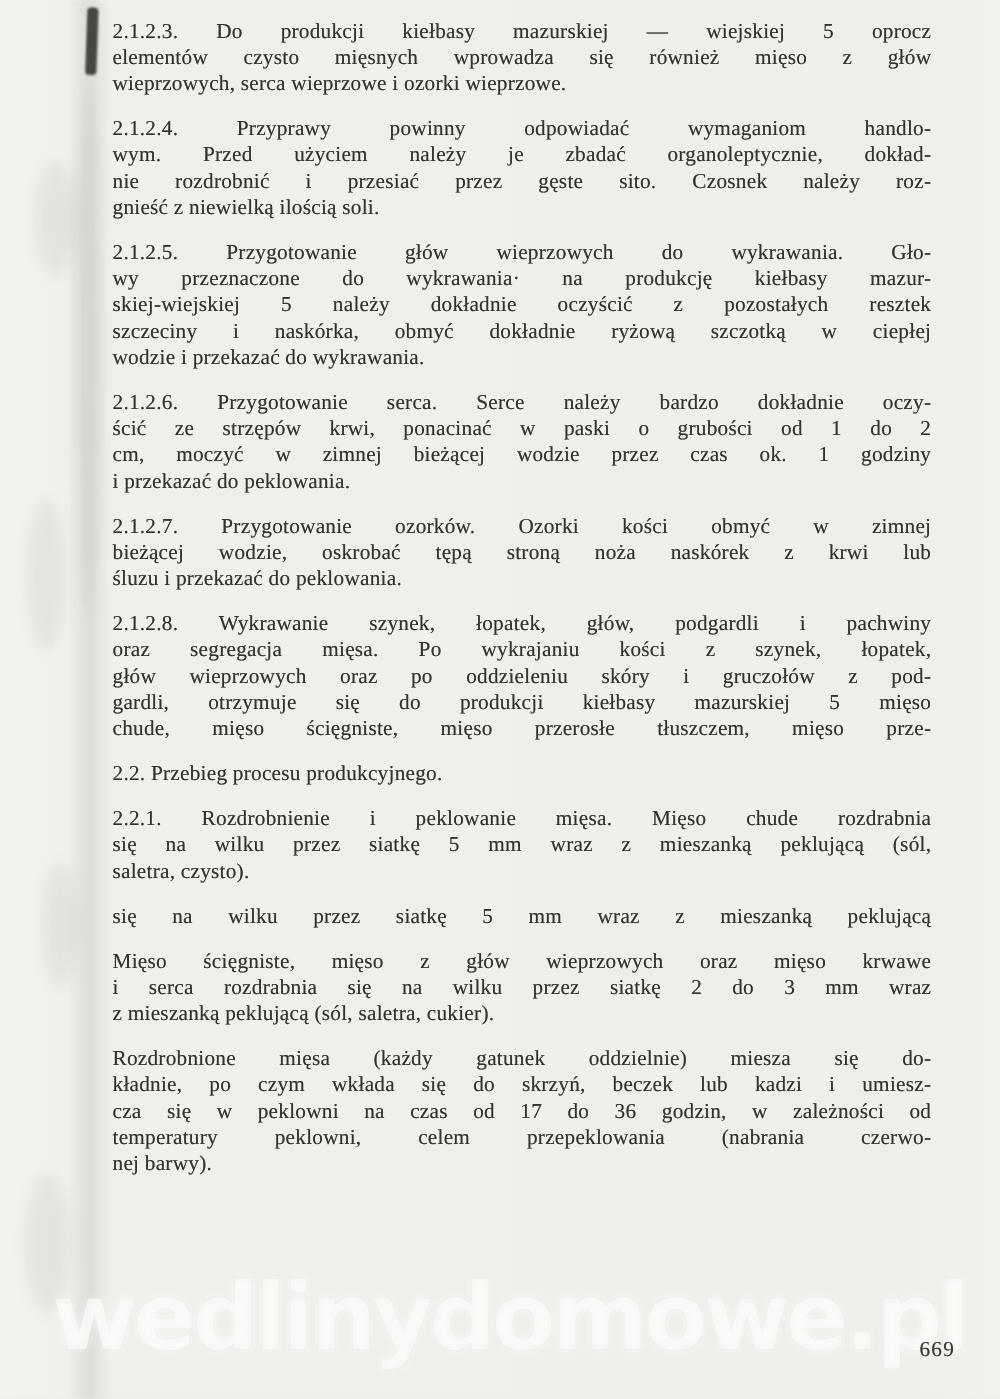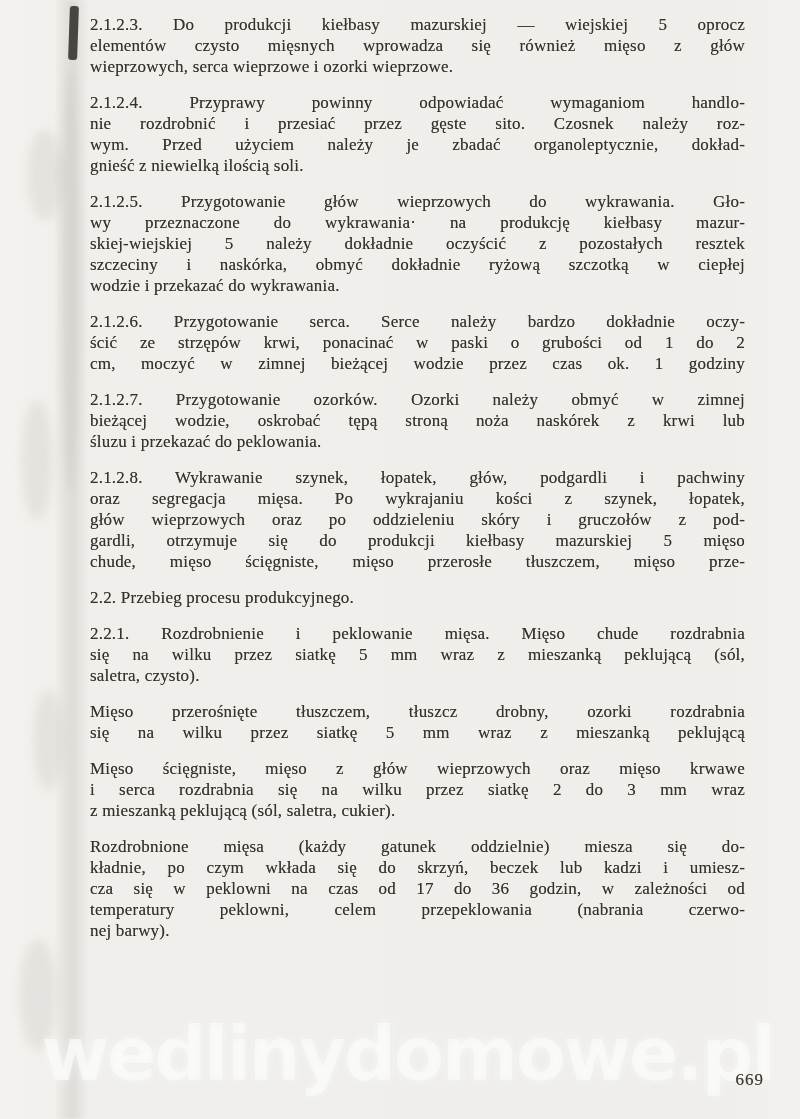--- a/index.html
+++ b/index.html
@@ -99,58 +99,58 @@
   <div class="top-mark"></div>
 
   <div class="text-block">
       <div class="para">
         <div class="line">2.1.2.3. Do produkcji kiełbasy mazurskiej — wiejskiej 5 oprocz</div>
         <div class="line">elementów czysto mięsnych wprowadza się również mięso z głów</div>
         <div class="line last">wieprzowych, serca wieprzowe i ozorki wieprzowe.</div>
       </div>
       <div class="para">
         <div class="line">2.1.2.4. Przyprawy powinny odpowiadać wymaganiom handlo-</div>
+        <div class="line">wym. Przed użyciem należy je zbadać organoleptycznie, dokład-</div>
         <div class="line">nie rozdrobnić i przesiać przez gęste sito. Czosnek należy roz-</div>
-        <div class="line">wym. Przed użyciem należy je zbadać organoleptycznie, dokład-</div>
         <div class="line last">gnieść z niewielką ilością soli.</div>
       </div>
       <div class="para">
         <div class="line">2.1.2.5. Przygotowanie głów wieprzowych do wykrawania. Gło-</div>
         <div class="line">wy przeznaczone do wykrawania· na produkcję kiełbasy mazur-</div>
         <div class="line">skiej-wiejskiej 5 należy dokładnie oczyścić z pozostałych resztek</div>
         <div class="line">szczeciny i naskórka, obmyć dokładnie ryżową szczotką w ciepłej</div>
         <div class="line last">wodzie i przekazać do wykrawania.</div>
       </div>
       <div class="para">
         <div class="line">2.1.2.6. Przygotowanie serca. Serce należy bardzo dokładnie oczy-</div>
         <div class="line">ścić ze strzępów krwi, ponacinać w paski o grubości od 1 do 2</div>
         <div class="line">cm, moczyć w zimnej bieżącej wodzie przez czas ok. 1 godziny</div>
+        <div class="line last">i przekazać do peklowania.</div>
       </div>
       <div class="para">
-        <div class="line">2.1.2.7. Przygotowanie ozorków. Ozorki należy obmyć w zimnej</div>
+        <div class="line">2.1.2.7. Przygotowanie ozorków. Ozorki kości obmyć w zimnej</div>
         <div class="line">bieżącej wodzie, oskrobać tępą stroną noża naskórek z krwi lub</div>
         <div class="line last">śluzu i przekazać do peklowania.</div>
       </div>
       <div class="para">
         <div class="line">2.1.2.8. Wykrawanie szynek, łopatek, głów, podgardli i pachwiny</div>
         <div class="line">oraz segregacja mięsa. Po wykrajaniu kości z szynek, łopatek,</div>
         <div class="line">głów wieprzowych oraz po oddzieleniu skóry i gruczołów z pod-</div>
         <div class="line">gardli, otrzymuje się do produkcji kiełbasy mazurskiej 5 mięso</div>
         <div class="line">chude, mięso ścięgniste, mięso przerosłe tłuszczem, mięso prze-</div>
       </div>
       <div class="para heading">
         <div class="line last">2.2. Przebieg procesu produkcyjnego.</div>
       </div>
       <div class="para">
         <div class="line">2.2.1. Rozdrobnienie i peklowanie mięsa. Mięso chude rozdrabnia</div>
         <div class="line">się na wilku przez siatkę 5 mm wraz z mieszanką peklującą (sól,</div>
         <div class="line last">saletra, czysto).</div>
       </div>
       <div class="para">
-        <div class="line">Mięso przerośnięte tłuszczem, tłuszcz drobny, ozorki rozdrabnia</div>
         <div class="line">się na wilku przez siatkę 5 mm wraz z mieszanką peklującą</div>
       </div>
       <div class="para">
         <div class="line">Mięso ścięgniste, mięso z głów wieprzowych oraz mięso krwawe</div>
         <div class="line">i serca rozdrabnia się na wilku przez siatkę 2 do 3 mm wraz</div>
         <div class="line last">z mieszanką peklującą (sól, saletra, cukier).</div>
       </div>
       <div class="para">
         <div class="line">Rozdrobnione mięsa (każdy gatunek oddzielnie) miesza się do-</div>
         <div class="line">kładnie, po czym wkłada się do skrzyń, beczek lub kadzi i umiesz-</div>

